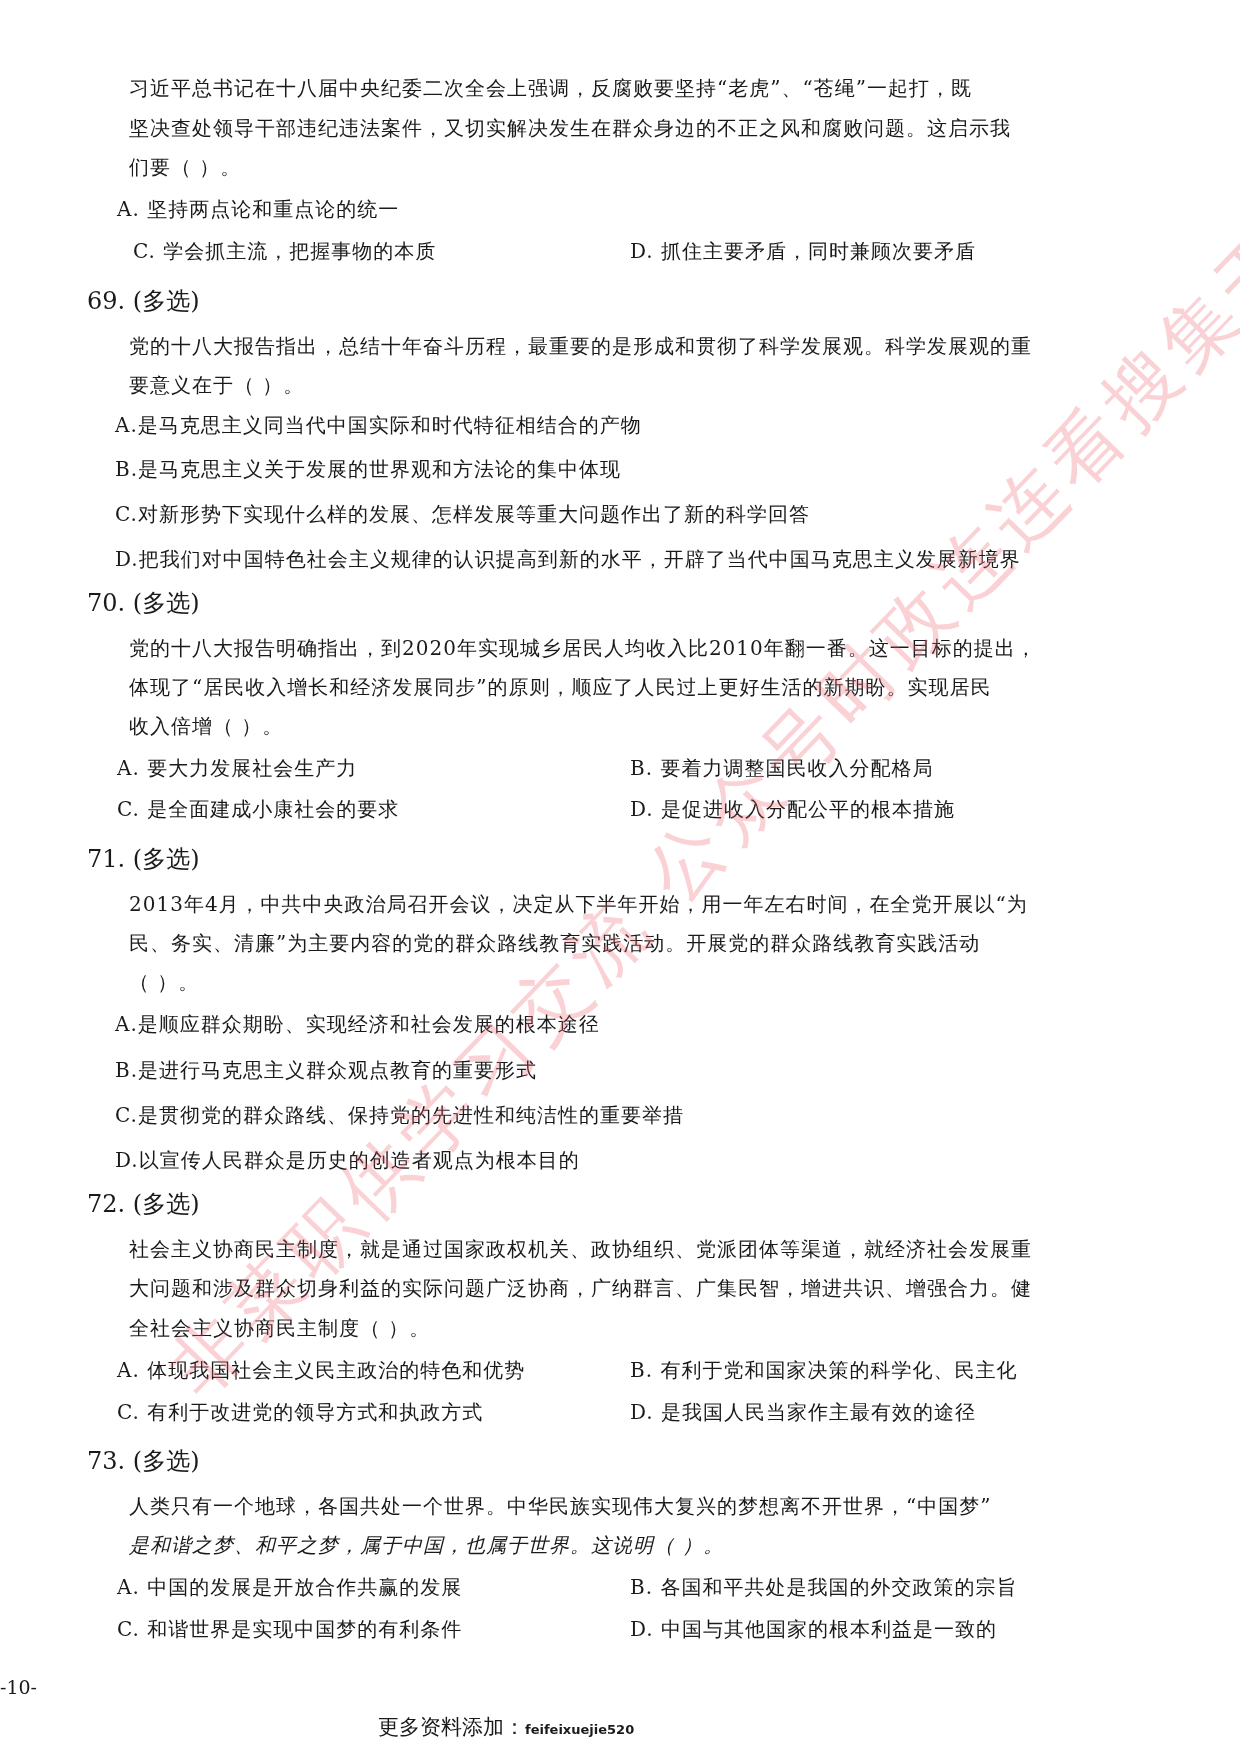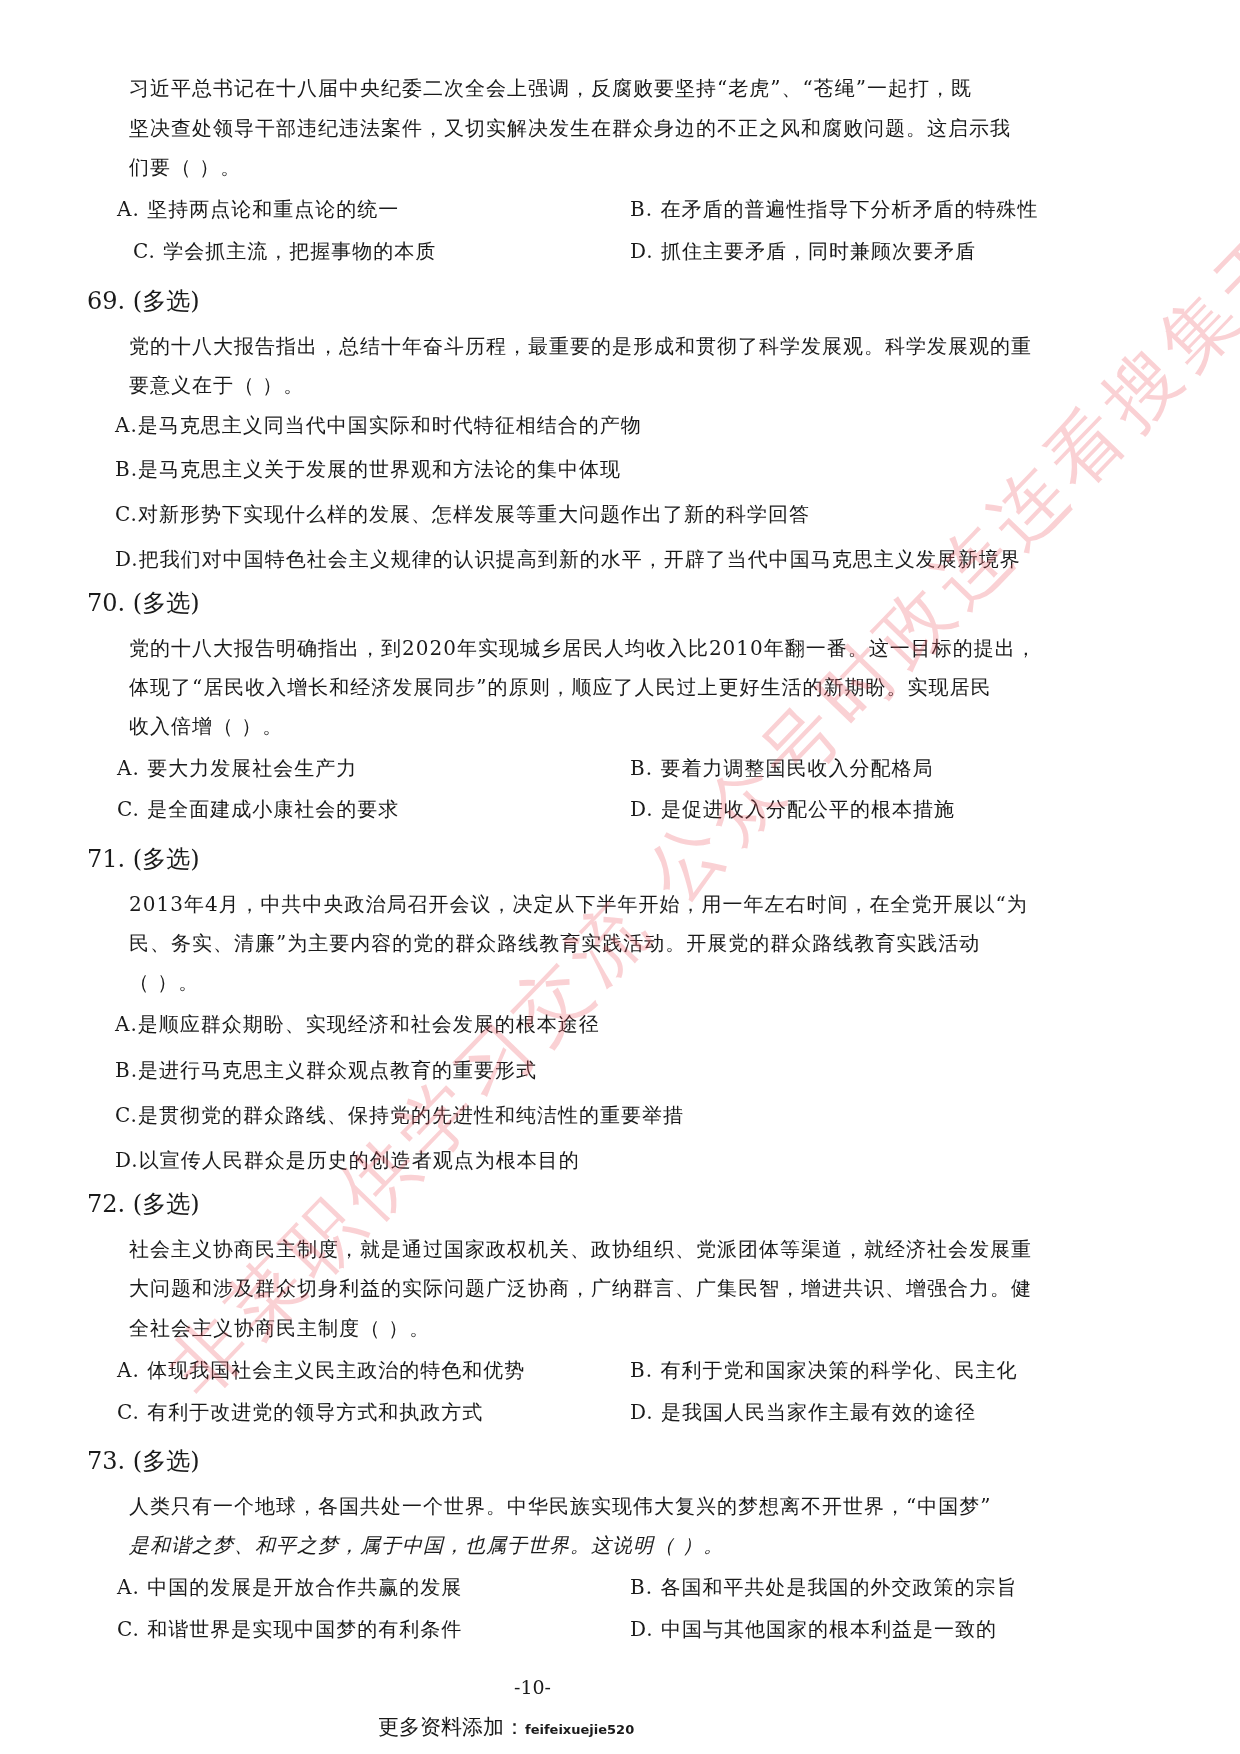--- a/index.html
+++ b/index.html
@@ -39,21 +39,21 @@
       position: absolute;
       font-size: 20px;
       line-height: 28px;
       white-space: nowrap;
       letter-spacing: 1px;
     }
     .page-number {
       position: absolute;
       left: 0; width: 1065px;
       top: 1676px;
-      text-align: center;
+      text-align: left;
       font-size: 19px;
     }
     .footer {
       position: absolute;
       left: 378px;
       top: 1713px;
       font-size: 21px;
       white-space: nowrap;
     }
     .footer .footer-id {
@@ -86,21 +86,20 @@
   </style>
 </head>
 <body>
 
 <div class="page">
 
   <div class="line" style="left:117px;top:74px;">习近平总书记在十八届中央纪委二次全会上强调，反腐败要坚持“老虎”、“苍绳”一起打，既</div>
   <div class="line" style="left:117px;top:114px;">坚决查处领导干部违纪违法案件，又切实解决发生在群众身边的不正之风和腐败问题。这启示我</div>
   <div class="line" style="left:117px;top:153px;">们要（ ）。</div>
   <div class="opt" style="left:117px;top:195px;">A. 坚持两点论和重点论的统一</div>
-  <div class="opt" style="left:630px;top:195px;">B. 在矛盾的普遍性指导下分析矛盾的特殊性</div>
   <div class="opt" style="left:117px;top:237px;margin-left:16px;">C. 学会抓主流，把握事物的本质</div>
   <div class="opt" style="left:630px;top:237px;">D. 抓住主要矛盾，同时兼顾次要矛盾</div>
 
   <div class="qnum" style="left:87px;top:288px;">69. (多选)</div>
   <div class="line" style="left:117px;top:332px;">党的十八大报告指出，总结十年奋斗历程，最重要的是形成和贯彻了科学发展观。科学发展观的重</div>
   <div class="line" style="left:117px;top:371px;">要意义在于（ ）。</div>
   <div class="opt" style="left:115px;top:411px;">A.是马克思主义同当代中国实际和时代特征相结合的产物</div>
   <div class="opt" style="left:115px;top:455px;">B.是马克思主义关于发展的世界观和方法论的集中体现</div>
   <div class="opt" style="left:115px;top:500px;">C.对新形势下实现什么样的发展、怎样发展等重大问题作出了新的科学回答</div>
   <div class="opt" style="left:115px;top:545px;">D.把我们对中国特色社会主义规律的认识提高到新的水平，开辟了当代中国马克思主义发展新境界</div>

